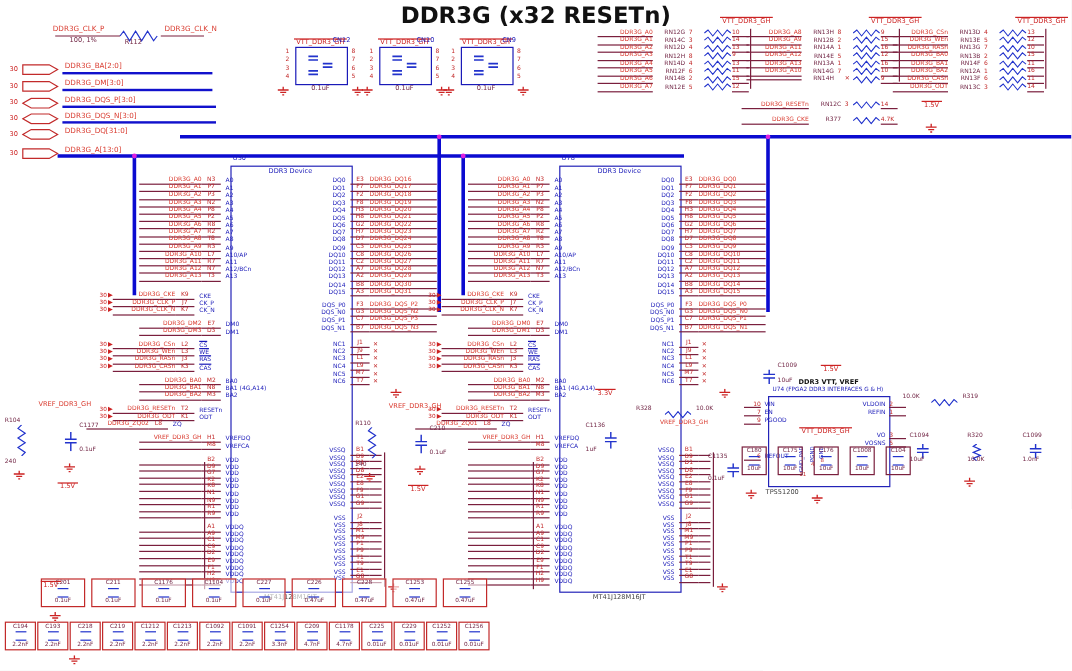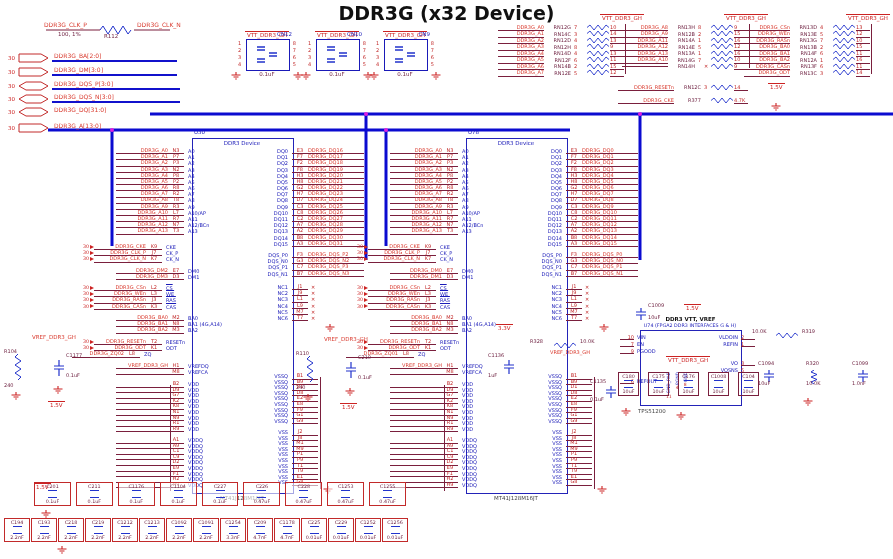--- a/index.html
+++ b/index.html
@@ -205,21 +205,21 @@
     </g>
     <polyline points="100,30 103,26 108,34 113,26 118,34 123,26 128,34 131,30" stroke="#2233cc" stroke-width="1" fill="none"></polyline>
     <g fill="#e020e0">
       <circle cx="112" cy="130" r="2"></circle>
         <circle cx="386" cy="130" r="2"></circle>
       <circle cx="366" cy="114" r="2"></circle>
         <circle cx="640" cy="114" r="2"></circle>
     </g>
   </svg>
 
-  <div id="title" class="abs">DDR3G (x32 Device)</div>
+  <div id="title" class="abs">DDR3G (x32 RESETn)</div>
 
   <div id="clk-p" class="abs net">DDR3G_CLK_P</div>
   <div id="clk-val" class="abs val">100, 1%</div>
   <div id="clk-ref" class="abs refdes">R112</div>
   <div id="clk-n" class="abs net">DDR3G_CLK_N</div>
 
   <div id="bus-entries" class="abs">
 
   <div class="be">
       <span class="pg">30</span>

